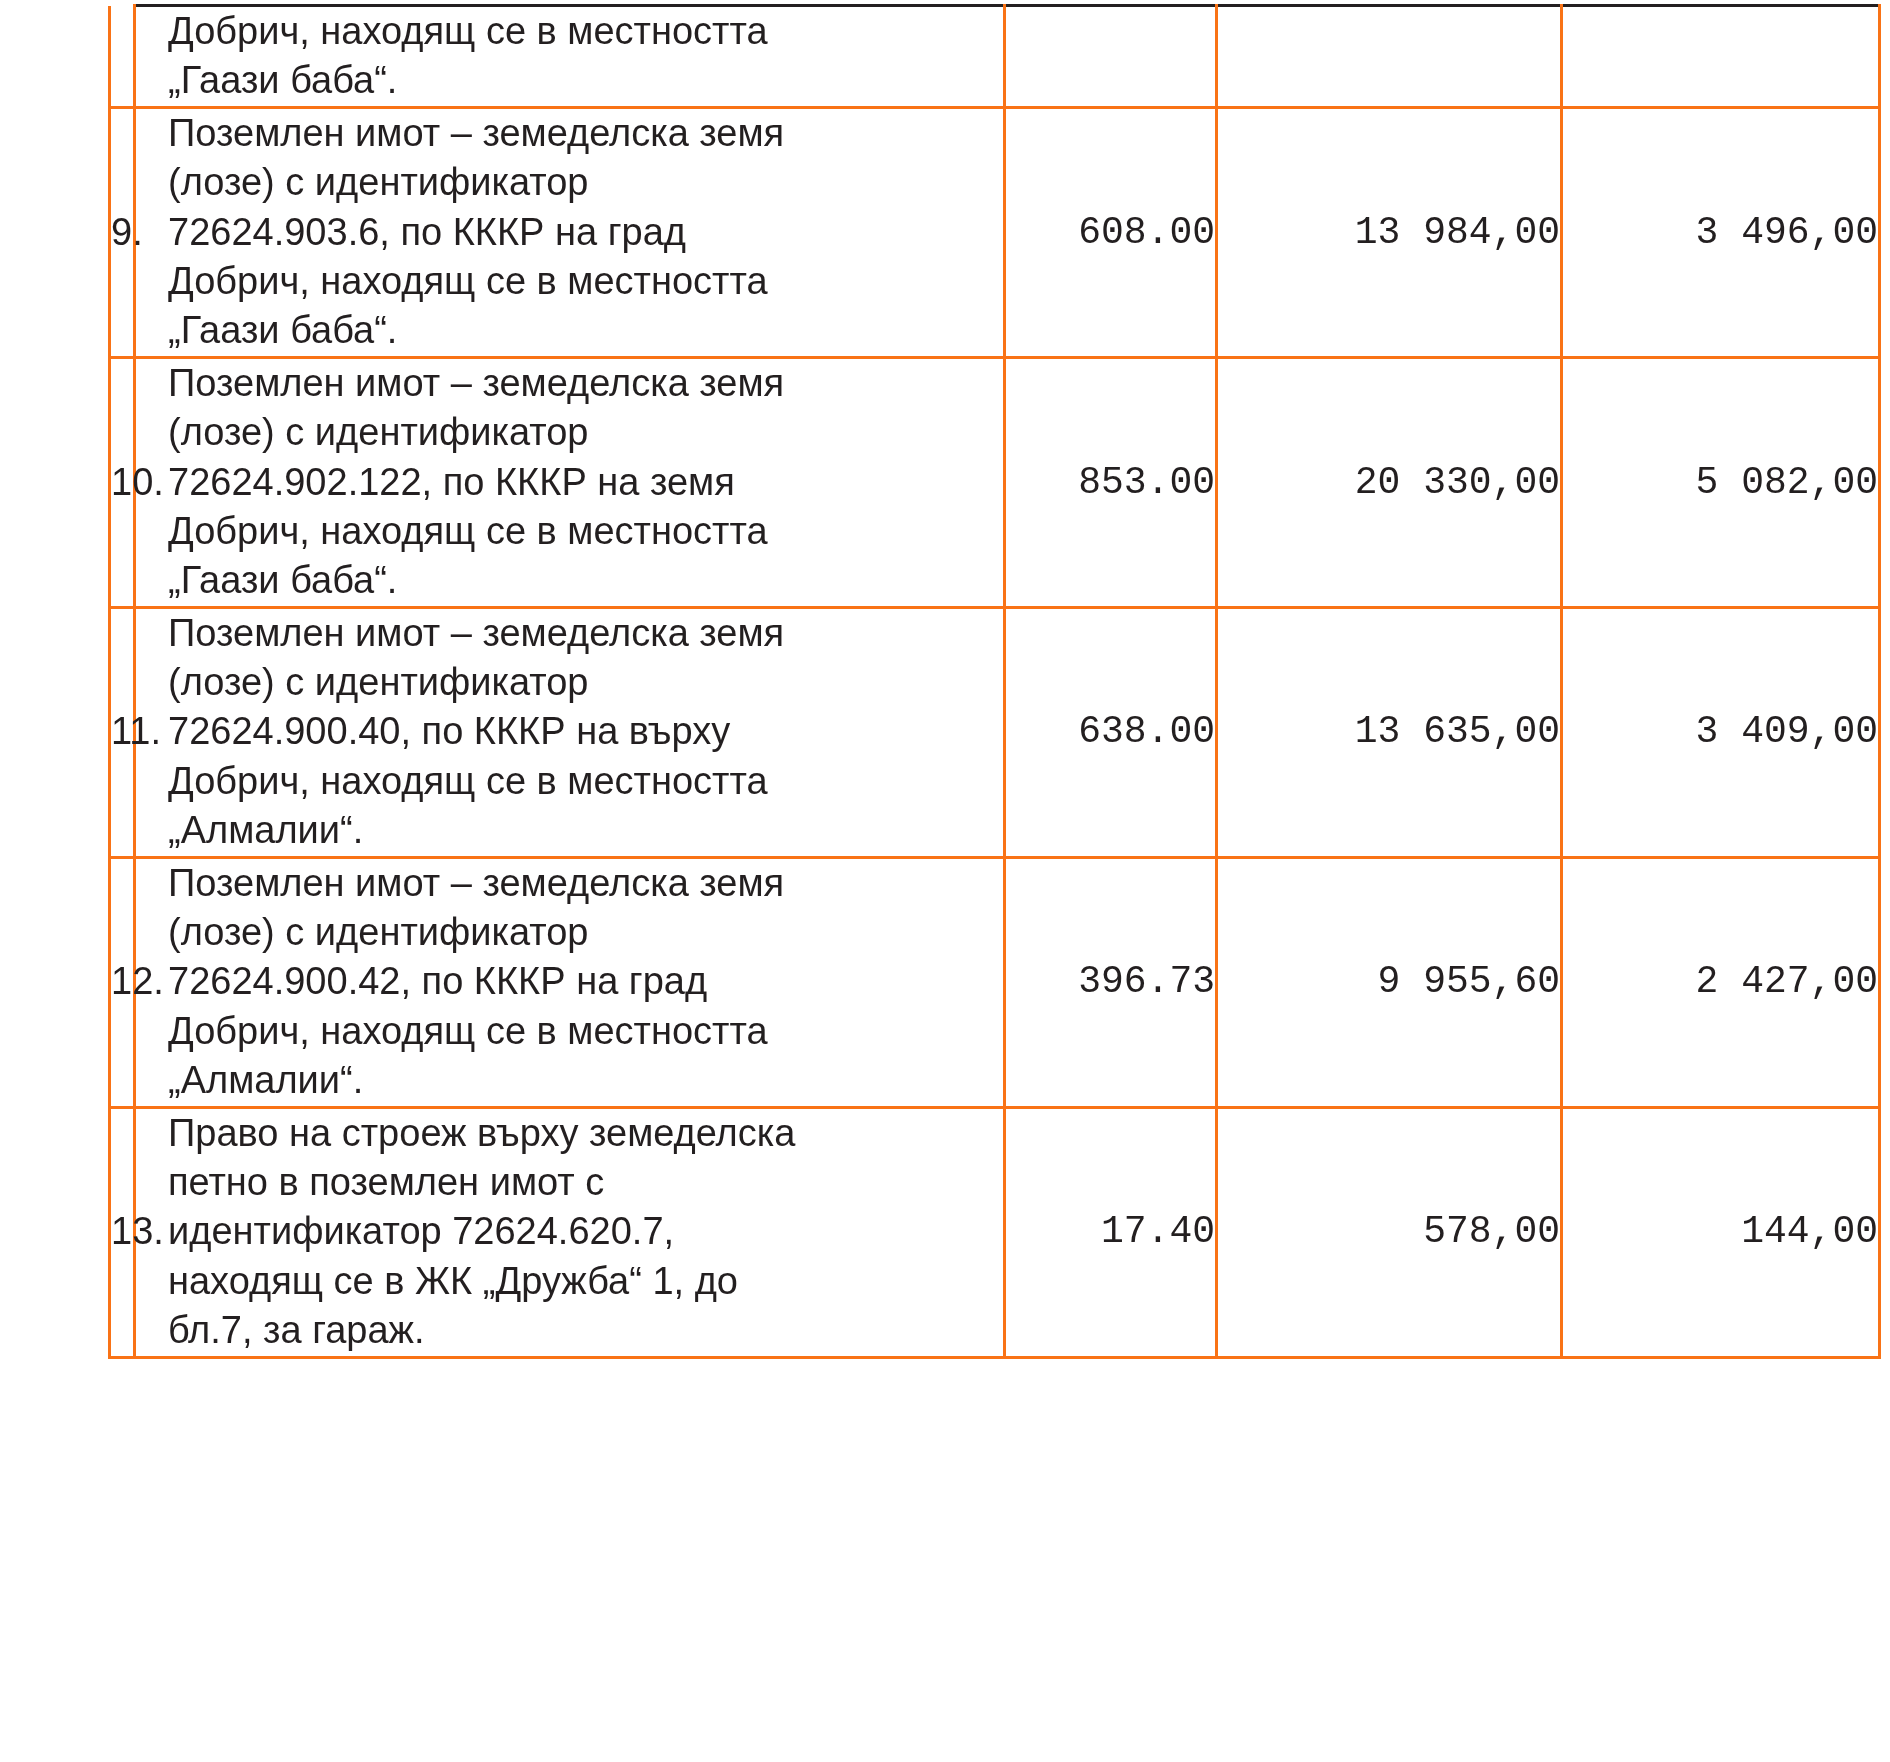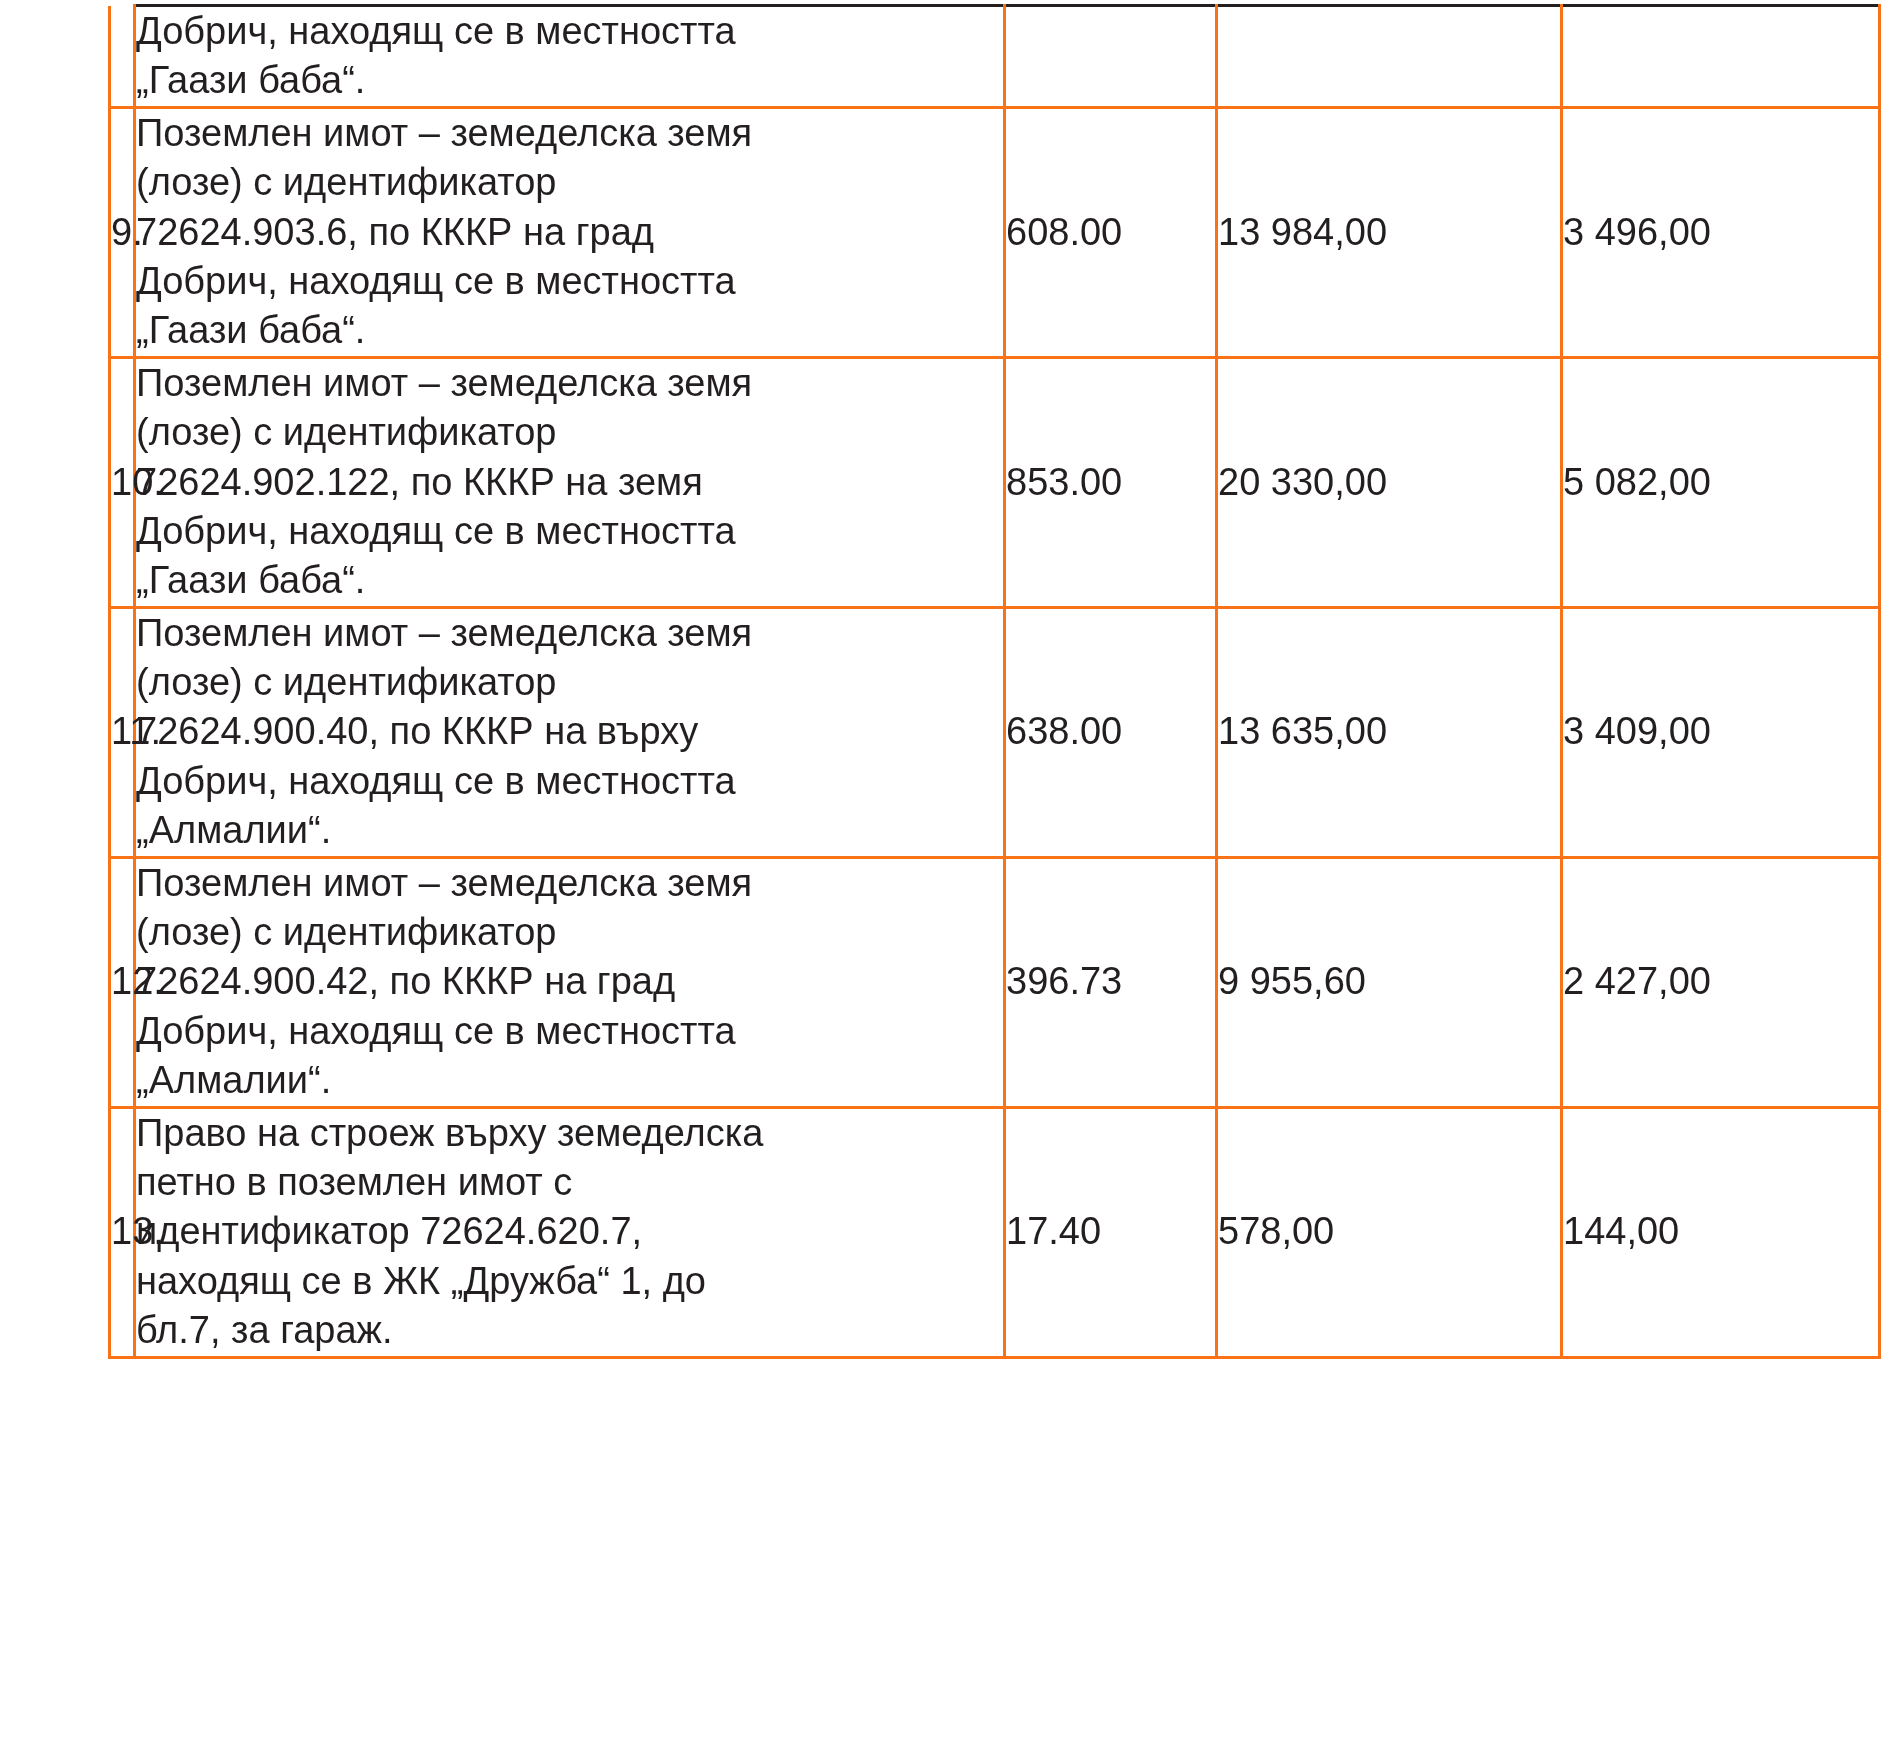--- a/index.html
+++ b/index.html
@@ -42,25 +42,26 @@
   
   .cell-num {
     text-align: center;
     padding: 6px 4px;
     white-space: nowrap;
   }
   .cell-desc {
     text-align: left;
     padding: 10px 14px 14px 18px;
   }
-  .cell-desc .ln { display: block; white-space: nowrap; }
+  .cell-desc .ln { display: block; white-space: nowrap; margin-left: 32px; }
   .cell-area, .cell-v1, .cell-v2 {
-    text-align: left;
+    text-align: right;
     white-space: nowrap;
     padding: 6px 10px;
+    font-family: Liberation Mono, monospace;
   }
   tr.first-row td {
     border-top: 3px solid #231f20;
   }
   tr.first-row td.nb {
     border-top: none;
   }
 </style>
 </head>
 <body>

